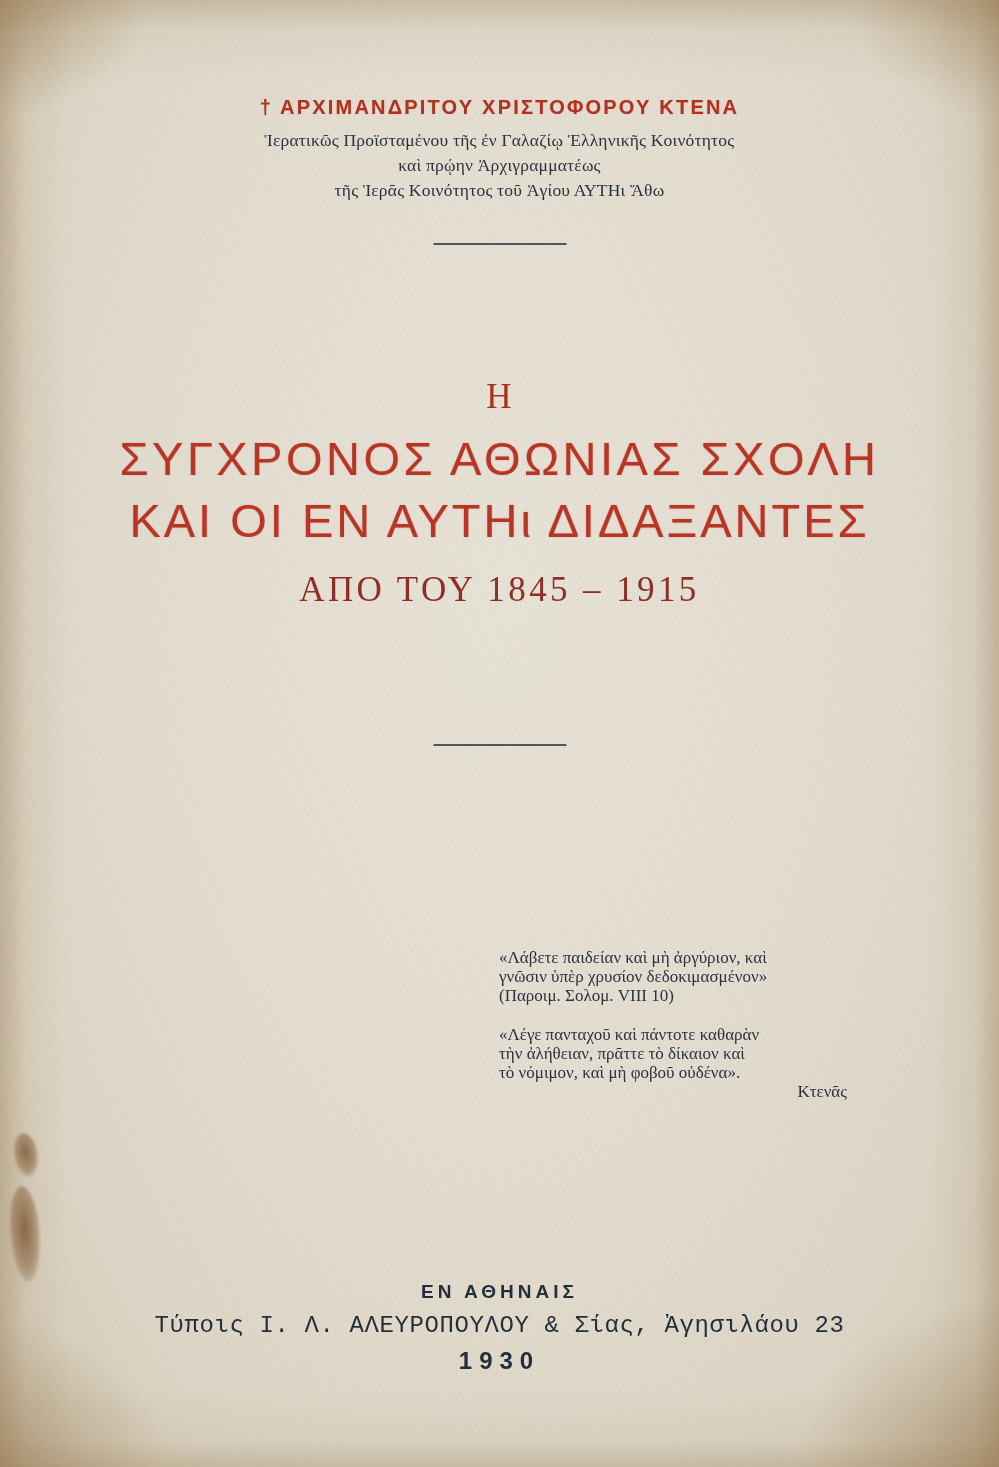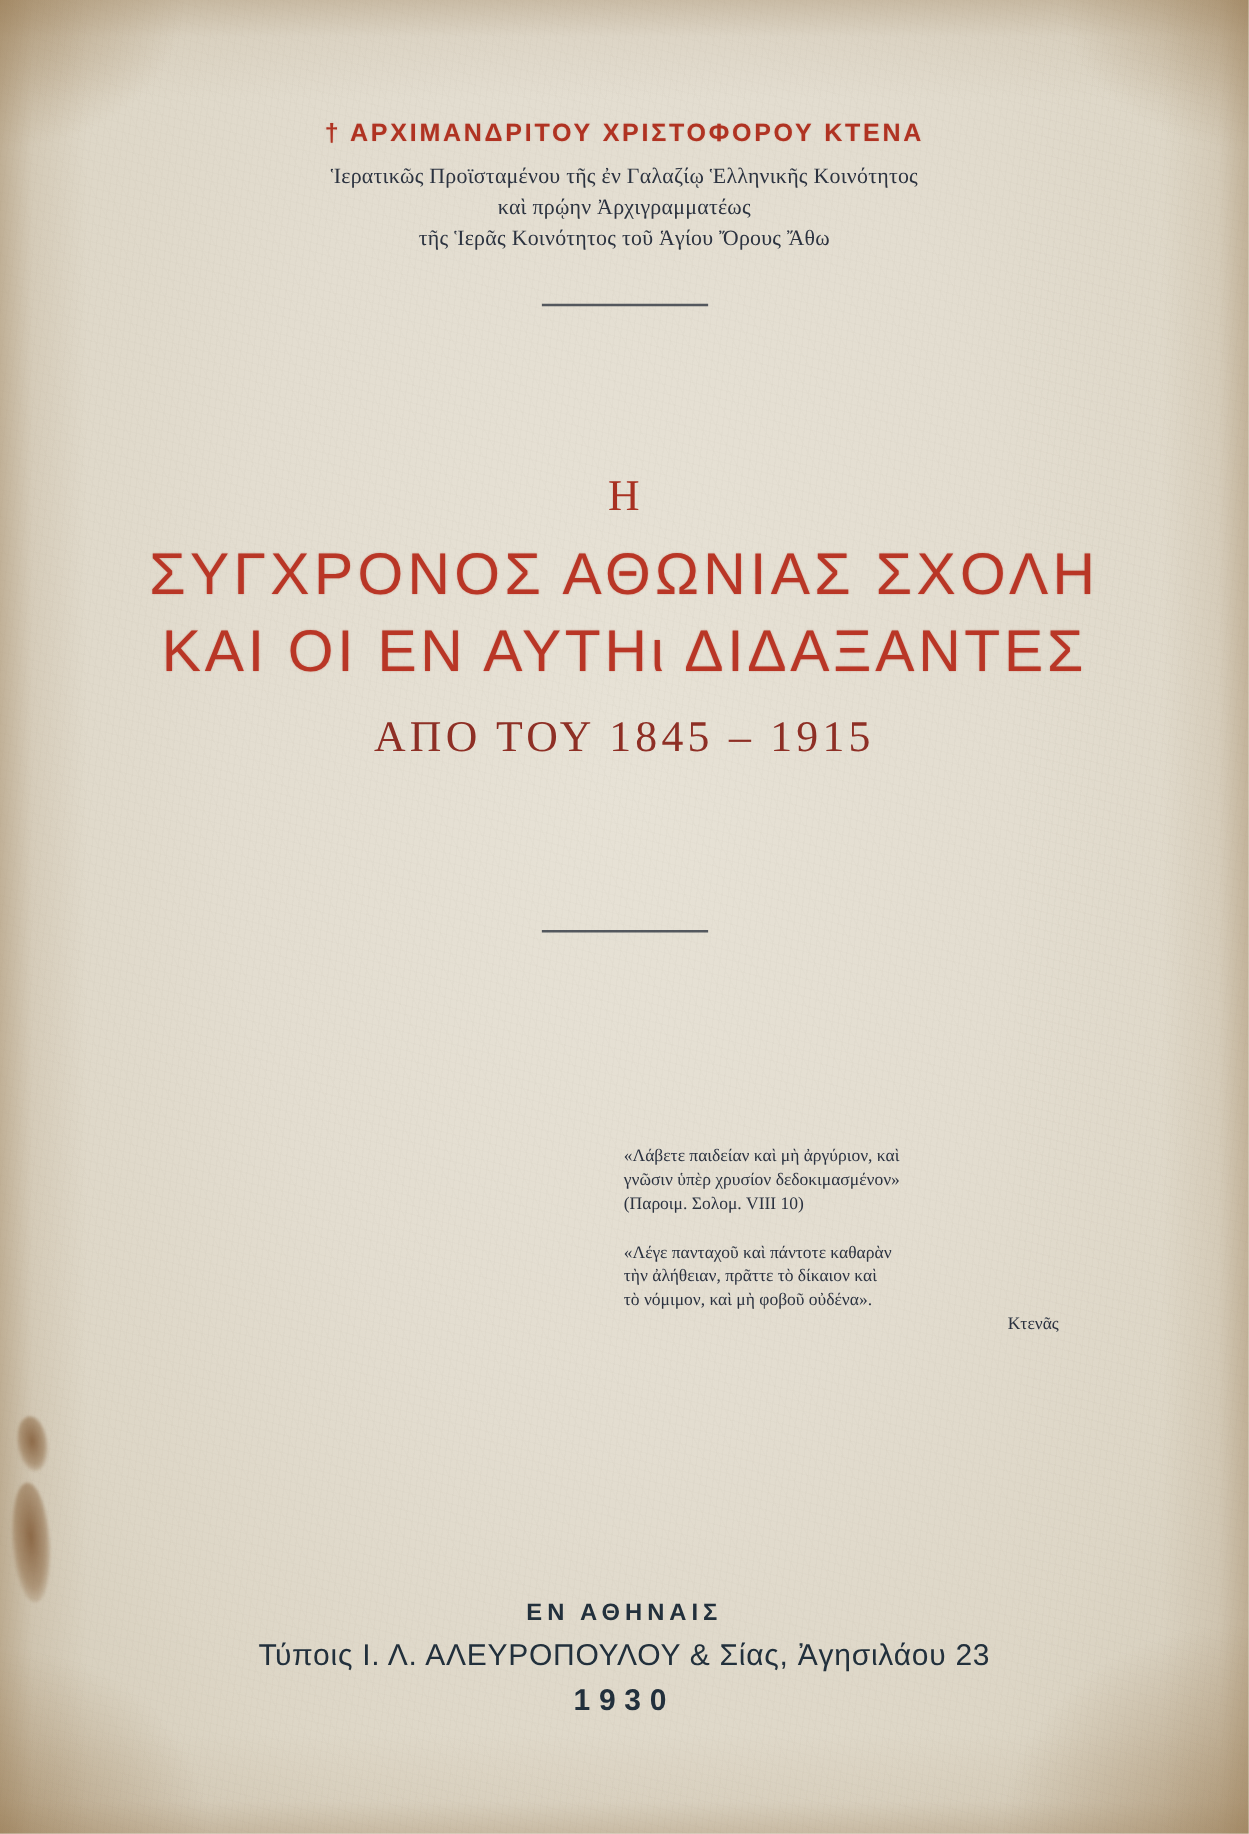--- a/index.html
+++ b/index.html
@@ -148,48 +148,48 @@
   .title-years {
     color: #8e2f25;
     font-family: "Liberation Serif", serif;
     font-size: 35px;
     letter-spacing: 3.4px;
     margin-top: 18px;
   }
 
   .epigraphs {
     position: absolute;
-    top: 916px;
+    top: 948px;
     right: 152px;
     width: 348px;
     text-align: justify;
     color: #2b3240;
     font-family: "Liberation Serif", serif;
-    font-size: 14px;
+    font-size: 17px;
     line-height: 19px;
   }
   .epigraph + .epigraph { margin-top: 20px; }
   .epigraph .centered { }
   .epigraph .right { text-align: right; }
 
   .imprint {
     position: absolute;
     bottom: 92px;
     left: 0;
     right: 0;
     color: #22303c;
   }
   .imprint-city {
     font-family: "Liberation Sans", sans-serif;
     font-weight: bold;
     font-size: 19px;
     letter-spacing: 4px;
   }
   .imprint-printer {
-    font-family: Liberation Sans, sans-serif;
+    font-family: Liberation Mono, monospace;
     font-size: 24px;
     letter-spacing: .6px;
     margin-top: 9px;
   }
   .imprint-year {
     font-family: "Liberation Sans", sans-serif;
     font-weight: bold;
     font-size: 24px;
     letter-spacing: 7px;
     margin-top: 8px;
@@ -208,21 +208,21 @@
   <div class="stain stain-a"></div>
   <div class="stain stain-b"></div>
 
   <div class="content">
 
     <div class="author-block">
       <div class="author-name">† ΑΡΧΙΜΑΝΔΡΙΤΟΥ ΧΡΙΣΤΟΦΟΡΟΥ ΚΤΕΝΑ</div>
       <div class="author-sub">
         <div>Ἱερατικῶς Προϊσταμένου τῆς ἐν Γαλαζίῳ Ἑλληνικῆς Κοινότητος</div>
         <div>καὶ πρῴην Ἀρχιγραμματέως</div>
-        <div>τῆς Ἱερᾶς Κοινότητος τοῦ Ἁγίου Ὄρους Ἄθω</div>
+        <div>τῆς Ἱερᾶς Κοινότητος τοῦ Ἁγίου ΑΥΤΗι Ἄθω</div>
       </div>
     </div>
 
     <div class="rule rule-top"></div>
 
     <div class="title-block">
       <div class="title-article">Η</div>
       <div class="title-main">
         <div class="line1">ΣΥΓΧΡΟΝΟΣ ΑΘΩΝΙΑΣ ΣΧΟΛΗ</div>
         <div class="line2">ΚΑΙ ΟΙ ΕΝ ΑΥΤΗι ΔΙΔΑΞΑΝΤΕΣ</div>

